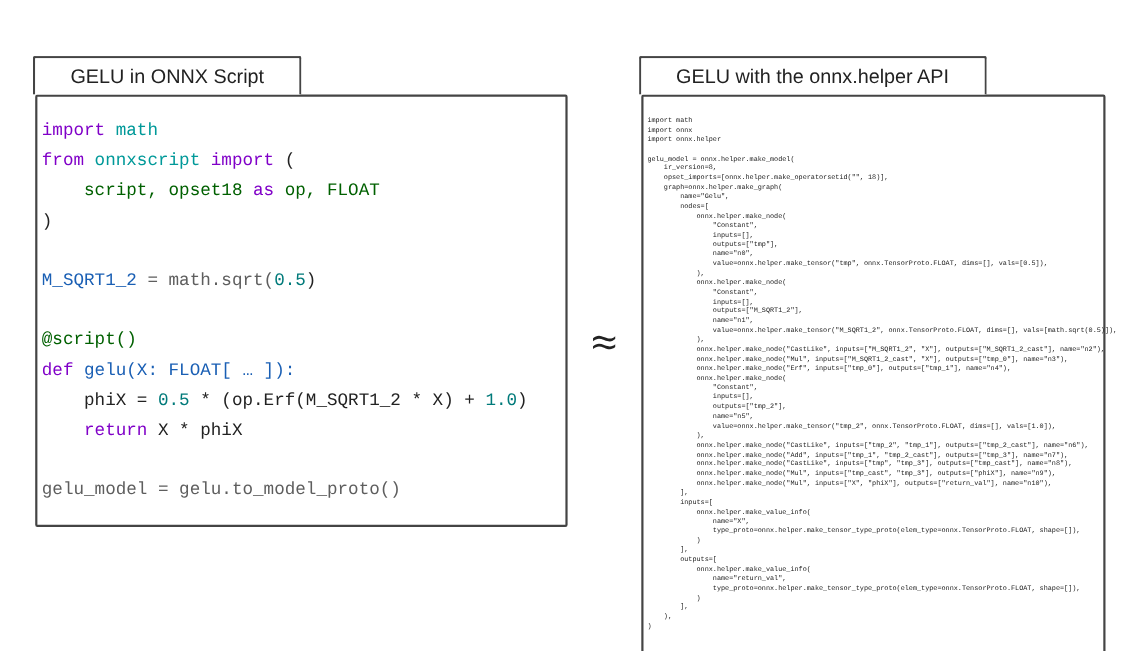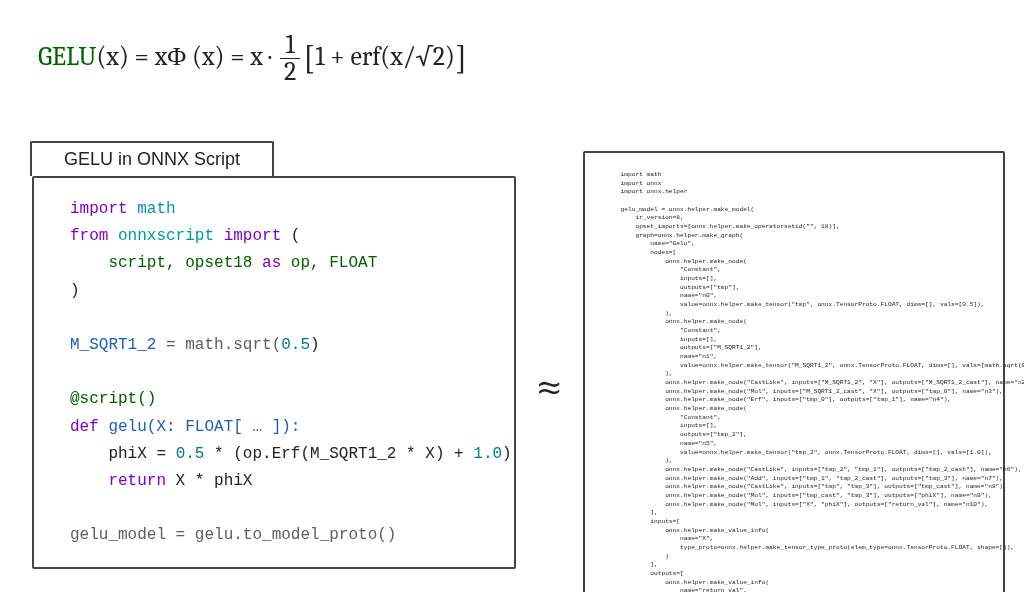--- a/index.html
+++ b/index.html
@@ -11,41 +11,38 @@
   .formula .frac .n{display:block;border-bottom:1.5px solid #222;padding:0 4px;}
   .formula .frac .d{display:block;padding:0 4px;}
   .columns{display:flex;align-items:stretch;gap:18px;}
   .panel{border:2px solid #444;background:#fff;border-radius:2px;}
   .panel.left{width:480px;}
   .panel.right{width:418px;}
   .panel-head{border:2px solid #444;border-bottom:none;background:#fff;display:inline-block;
     padding:6px 32px;font-size:18px;font-weight:500;margin-left:-2px;margin-top:-38px;position:relative;
     border-radius:2px 2px 0 0;}
   .panel-wrap{margin-top:38px;}
-  .panel-body{padding:18px 36px;font-family:Menlo,Consolas,"Courier New",monospace;white-space:pre;}
+  .panel-body{padding:18px 4px;font-family:Menlo,Consolas,"Courier New",monospace;white-space:pre;}
   .left .panel-body{font-size:16px;line-height:1.7;}
   .right .panel-body{font-size:6.2px;line-height:1.4;}
   .approx{font-family:"Cambria","Georgia",serif;font-size:48px;align-self:center;color:#222;
     padding:0 2px;user-select:none;}
   
   .kw{color:#8000c8;}        
   .mod{color:#009999;}       
   .fn{color:#006000;}        
   .num{color:#007a7a;}       
   .id{color:#1a5fb4;}        
   .call{color:#5e5e5e;}
 </style>
 </head>
 <body>
 
 <div class="page">
 
-  <div class="formula">
-    <span class="fn">GELU</span><span>(x) = xΦ (x) = x · </span><span class="frac"><span class="n">1</span><span class="d">2</span></span><span class="bracket">[</span><span>1 + erf(x/√2)</span><span class="bracket">]</span>
-  </div>
 
   <div class="columns">
 
     <div class="panel-wrap">
       <div class="panel-head">GELU in ONNX Script</div>
       <div class="panel left">
         <div class="panel-body"><span class="kw">import</span><span class="mod"> math</span>
 <span class="kw">from</span><span class="mod"> onnxscript </span><span class="kw">import</span><span> (</span>
 <span class="fn">    script, opset18 </span><span class="kw">as</span><span class="fn"> op, FLOAT</span>
 <span>)</span>
@@ -57,20 +54,21 @@
 <span>    phiX = </span><span class="num">0.5</span><span> * (op.Erf(M_SQRT1_2 * X) + </span><span class="num">1.0</span><span>)</span>
 <span class="kw">    return</span><span> X * phiX</span>
 <span></span>
 <span class="call">gelu_model = gelu.to_model_proto()</span></div>
       </div>
     </div>
 
     <div class="approx">≈</div>
 
     <div class="panel-wrap">
+      <div class="panel-head">GELU with the onnx.helper API</div>
       <div class="panel right">
         <div class="panel-body">import math
 import onnx
 import onnx.helper
 
 gelu_model = onnx.helper.make_model(
     ir_version=8,
     opset_imports=[onnx.helper.make_operatorsetid("", 18)],
     graph=onnx.helper.make_graph(
         name="Gelu",

